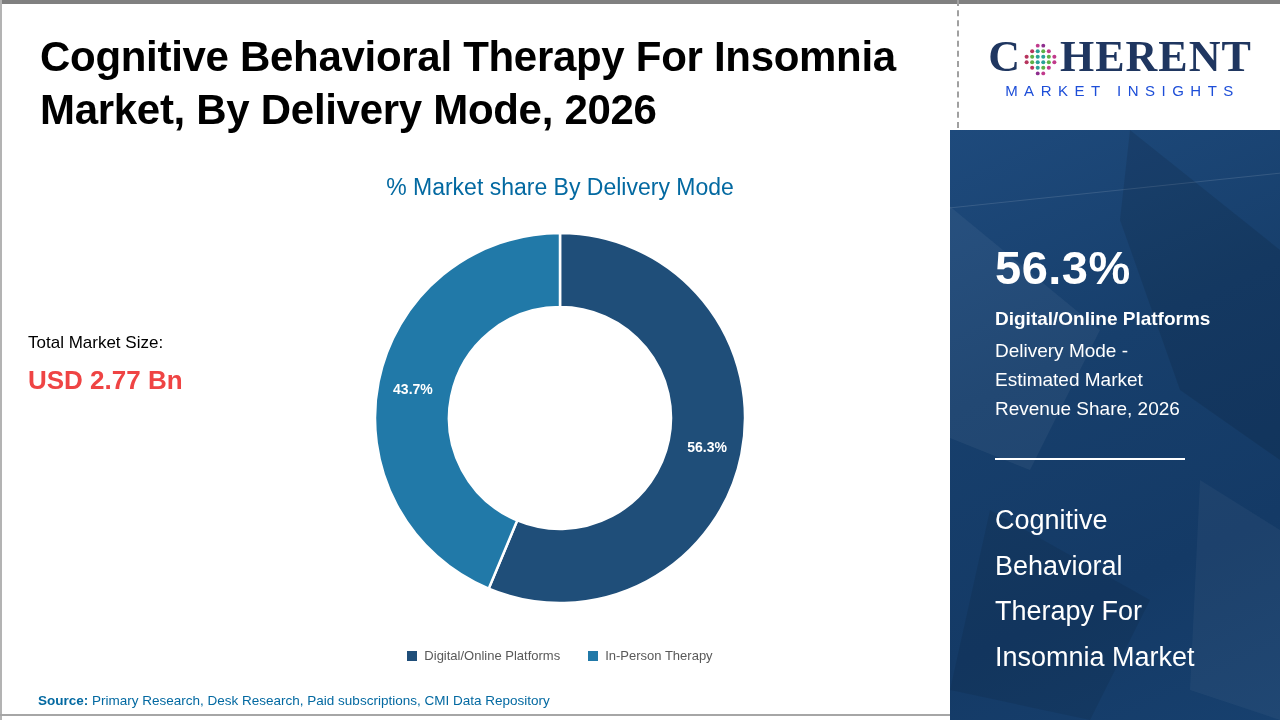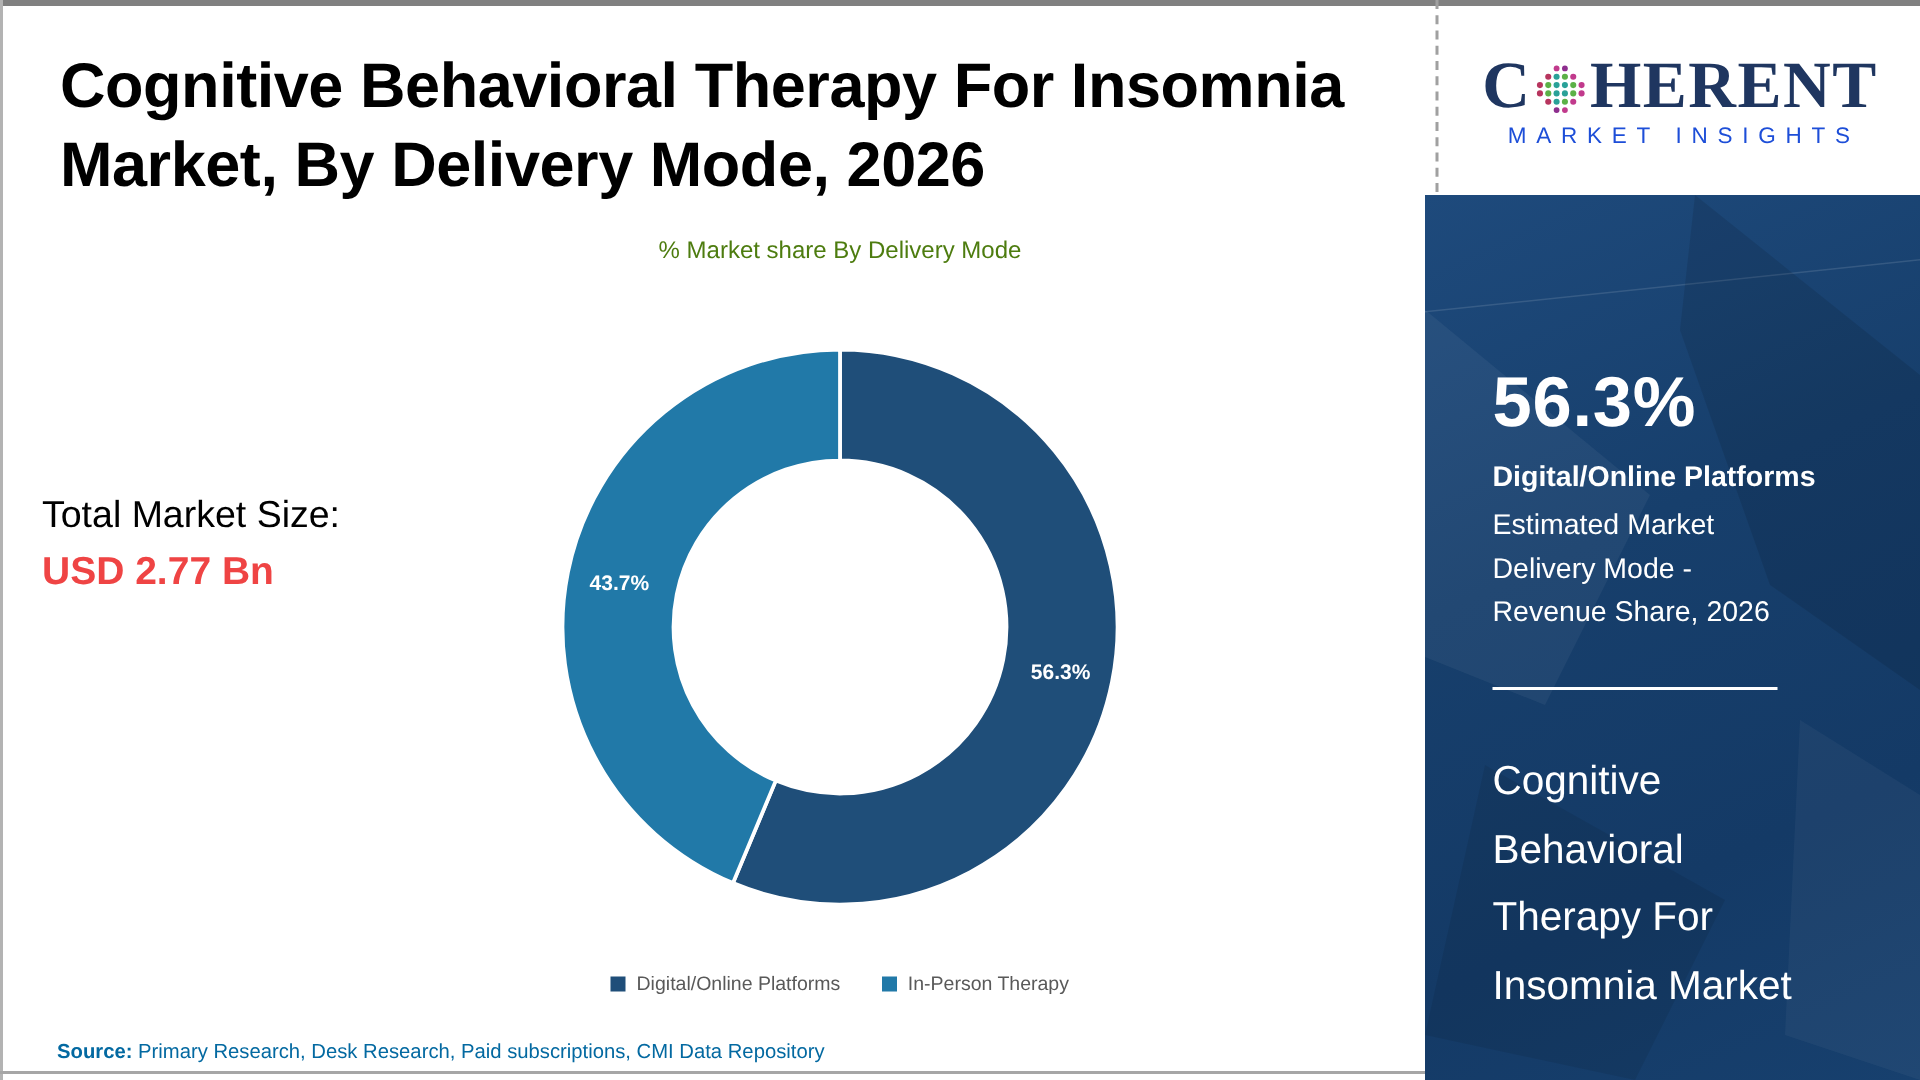--- a/index.html
+++ b/index.html
@@ -9,25 +9,25 @@
   .slide { position: absolute; left: 0; top: 0; width: 1280px; height: 720px; background: #fff; }
 
   .top-bar   { position: absolute; left: 0; top: 0; width: 1280px; height: 4px; background: #808080; }
   .left-edge { position: absolute; left: 0; top: 0; width: 2px; height: 720px; background: #b3b3b3; }
   .bottom-line { position: absolute; left: 0; top: 714px; width: 952px; height: 2px; background: #a6a6a6; }
 
   
   .page-title { position: absolute; left: 40px; top: 30px; width: 860px;
     font-size: 42px; font-weight: 700; color: #000; letter-spacing: -0.3px; line-height: 53px; }
 
-  .chart-subtitle { position: absolute; left: 310px; top: 159px; width: 500px;
-    text-align: center; font-size: 16px; color: #4d7c0f; }
+  .chart-subtitle { position: absolute; left: 310px; top: 174px; width: 500px;
+    text-align: center; font-size: 23px; color: #0369a1; }
 
   .total-market { position: absolute; left: 28px; top: 325px; }
-  .total-market .tm-label { font-size: 25px; color: #000; line-height: 36px; }
+  .total-market .tm-label { font-size: 17px; color: #000; line-height: 36px; }
   .total-market .tm-value { font-size: 26px; font-weight: 700; color: #ef4444; line-height: 38px; }
 
   .donut-wrap { position: absolute; left: 370px; top: 228px; width: 380px; height: 380px; }
   .donut-wrap svg { display: block; }
   .donut-label { font-size: 14px; font-weight: 700; fill: #fff; font-family: "Liberation Sans", sans-serif; }
 
   .legend { position: absolute; left: 320px; top: 648px; width: 480px;
     display: flex; justify-content: center; align-items: center; gap: 28px; }
   .legend-item { display: flex; align-items: center; gap: 7px; font-size: 13px; color: #595959; }
   .legend-swatch { width: 10px; height: 10px; display: inline-block; flex: 0 0 auto; }
@@ -150,22 +150,22 @@
       <path d="M-20 80 L360 40" stroke="rgba(255,255,255,0.12)" stroke-width="1" fill="none"></path>
       <path d="M-20 60 L150 200 L80 340 L-20 300 Z" fill="rgba(255,255,255,0.05)"></path>
       <path d="M180 0 L330 120 L330 330 L230 260 L170 90 Z" fill="rgba(0,0,0,0.10)"></path>
       <path d="M40 380 L200 470 L140 590 L0 560 Z" fill="rgba(0,0,0,0.08)"></path>
       <path d="M250 350 L330 400 L330 590 L240 560 Z" fill="rgba(255,255,255,0.04)"></path>
     </svg>
 
     <div class="stat-value">56.3%</div>
     <div class="stat-segment">Digital/Online Platforms</div>
     <div class="stat-desc">
+      <div>Delivery Mode -</div>
       <div>Estimated Market</div>
-      <div>Delivery Mode -</div>
       <div>Revenue Share, 2026</div>
     </div>
 
     <div class="sidebar-divider"></div>
 
     <div class="market-name">
       <div>Cognitive</div>
       <div>Behavioral</div>
       <div>Therapy For</div>
       <div>Insomnia Market</div>

